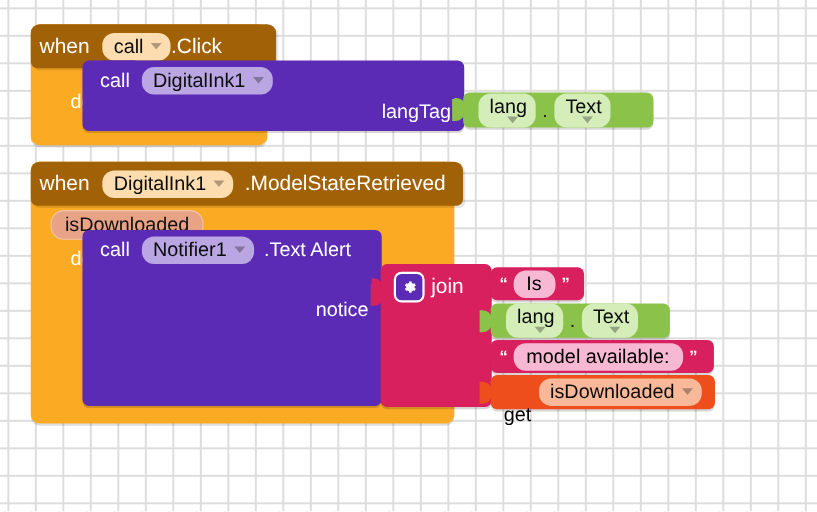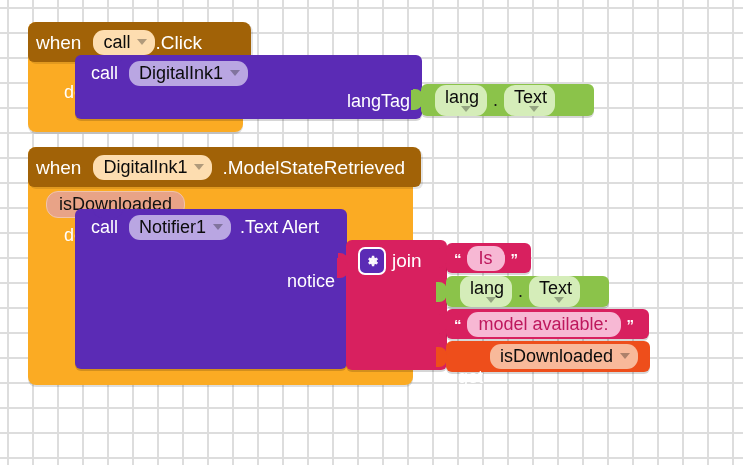--- a/index.html
+++ b/index.html
@@ -180,34 +180,34 @@
     align-items: center;
     padding: 0 8px;
     white-space: nowrap;
   }
   .quote { color: #ffffff; font-size: 15px; font-weight: bold; letter-spacing: -1px; }
   .text-field {
     background: #f7b8d4;
     border-radius: 11px;
     padding: 3px 12px 4px 12px;
     font-size: 18px;
-    color: #be185d;
+    color: #000000;
     line-height: 1;
     margin: 0 6px;
   }
   .getvar {
     background: #ee4e1b;
     border-radius: 6px;
     box-shadow: 0 2px 0 0 rgba(0,0,0,0.16);
     display: flex;
     align-items: center;
     padding: 0 7px 0 12px;
     white-space: nowrap;
   }
-  .getvar .lbl { color: #ffffff; font-size: 18px; margin-right: 7px; margin-top: 42px; }
+  .getvar .lbl { color: #000000; font-size: 18px; margin-right: 7px; margin-top: 42px; }
   .socket-plug {
     position: absolute;
     width: 11px; height: 20px;
     border-radius: 0 8px 8px 0;
     left: -10px;
     top: 50%;
     transform: translateY(-50%);
   }
   .socket-hole {
     position: absolute;

